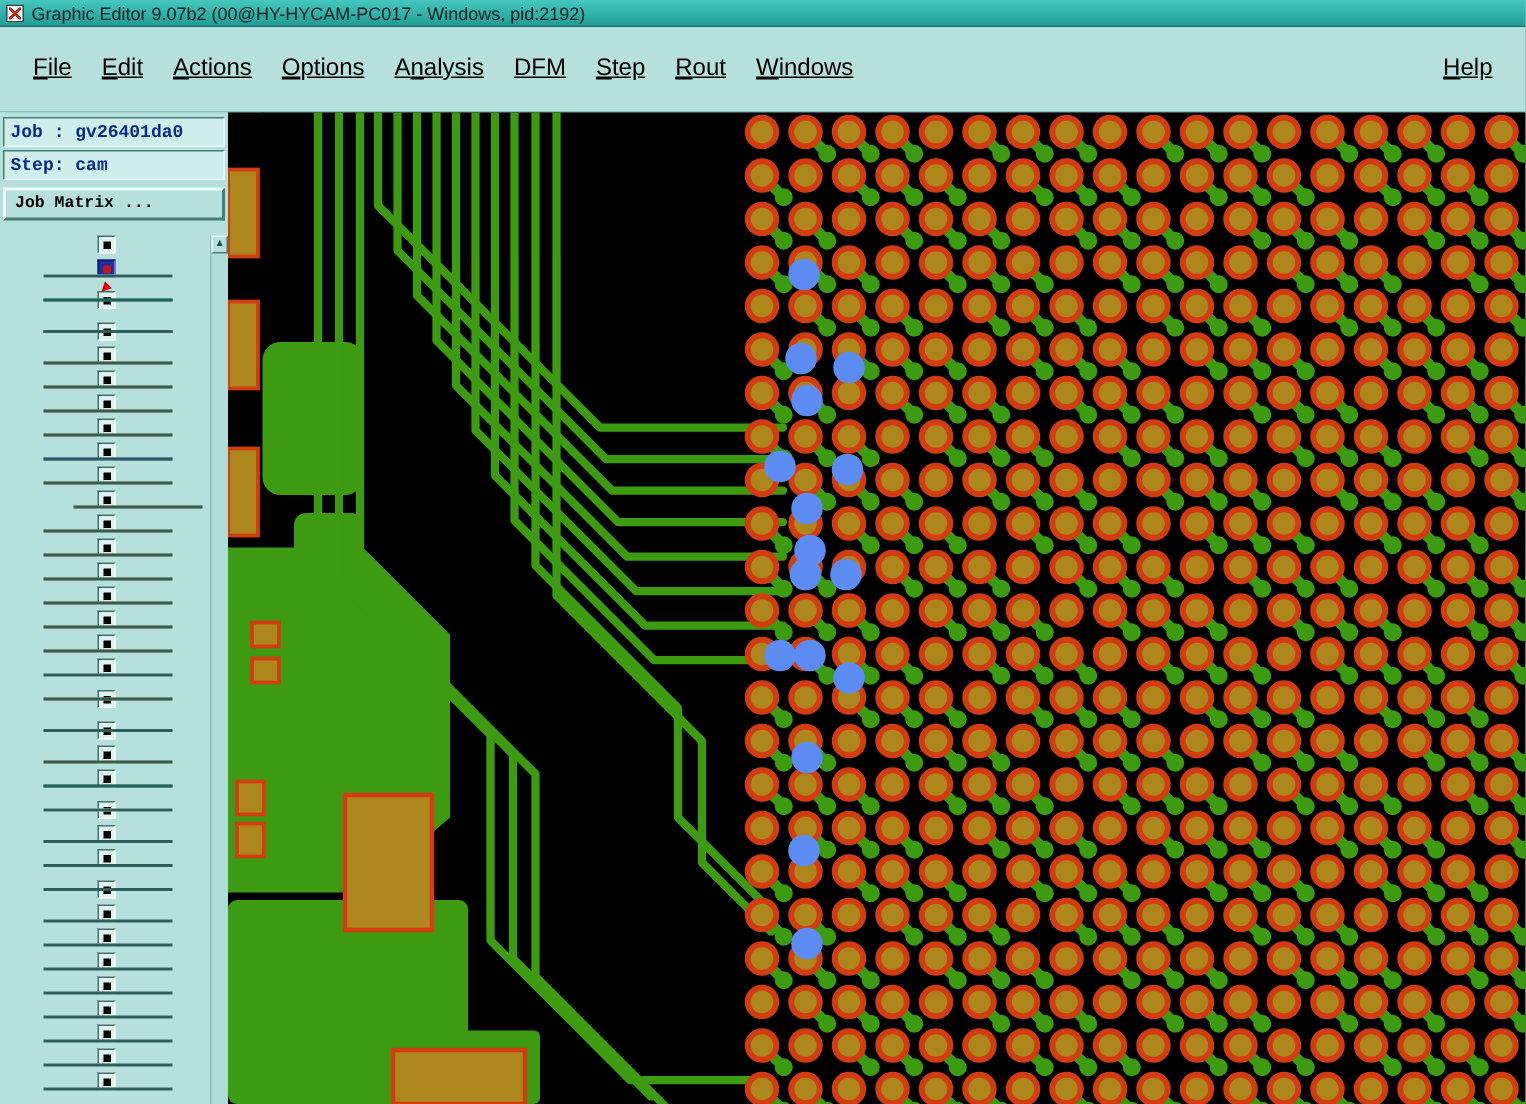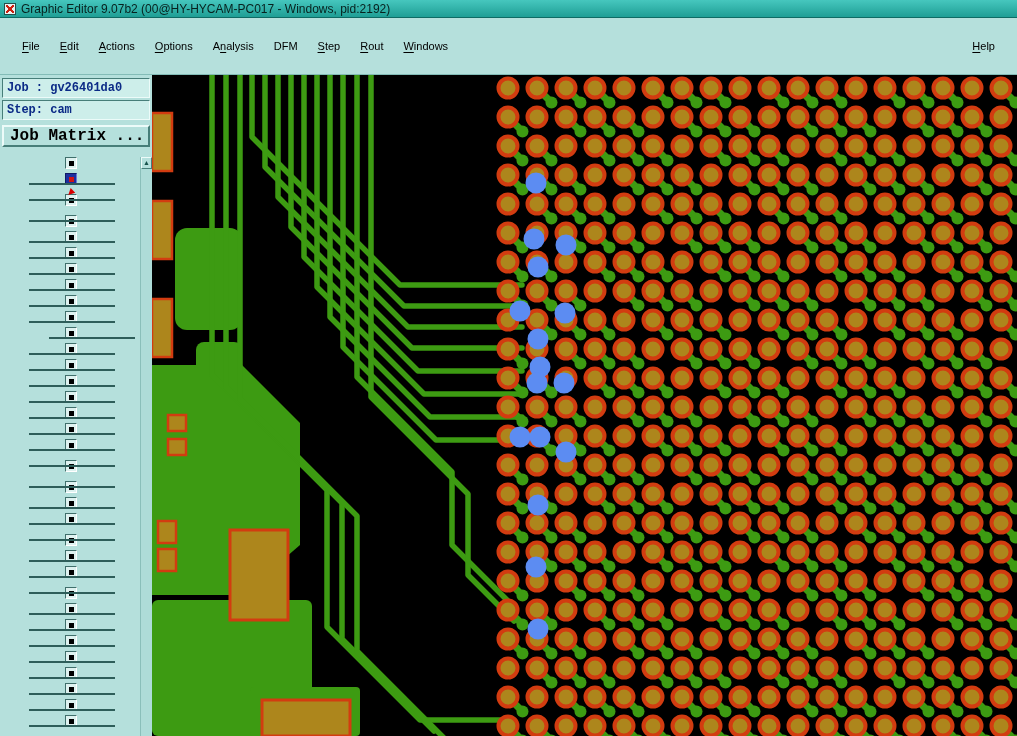--- a/index.html
+++ b/index.html
@@ -27,21 +27,21 @@
   }
   .title-text{ font-size:12px; color:#07211e; white-space:nowrap; }
   
   .menubar{
     position:absolute; left:0; top:18px; width:1017px; height:57px;
     background:#b5e0dc; border-bottom:1px solid #83bcb7;
     display:flex; align-items:center; padding:0 12px;
   }
   .menu-items{ display:flex; align-items:center; }
   .menu-item{
-    font-size:11px; color:#000; padding:5px 10px; cursor:default; white-space:nowrap;
+    font-size:16px; color:#000; padding:5px 10px; cursor:default; white-space:nowrap;text-decoration:underline;
   }
   .menu-help{ margin-left:auto; }
   .menu-item u{ text-underline-offset:2px; }
   
   .sidebar{
     position:absolute; left:0; top:75px; width:176px; height:661px;
     background:#b5e0dc; border-right:1px solid #588c87;
   }
   .info-box{
     position:absolute; left:2px; width:148px; height:20px;
@@ -50,21 +50,21 @@
     font-family:"Liberation Mono","DejaVu Sans Mono",monospace;
     font-weight:bold; font-size:12px; color:#0b2a86;
     display:flex; align-items:center; padding-left:4px; white-space:pre;
   }
   #job-box{ top:3px; } #step-box{ top:25px; }
   .matrix-btn{
     position:absolute; left:2px; top:50px; width:148px; height:22px;
     background:#b5e0dc;
     border:2px solid; border-color:#ecfbf9 #477e79 #477e79 #ecfbf9;
     font-family:"Liberation Mono","DejaVu Sans Mono",monospace;
-    font-weight:bold; font-size:16px; color:#000; text-align:left; padding-left:6px;
+    font-weight:bold; font-size:11px; color:#000; text-align:left; padding-left:6px;
     cursor:default;
   }
   .layer-list{ position:absolute; left:2px; top:82px; width:136px; }
   .gap{ height:5px; }
   .layer-row{ display:flex; align-items:center; height:16px;flex-direction:column; }
   .cbx{
     width:12px; height:12px; margin-left:2px; flex:0 0 auto;
     background:#def2f0; border:1px solid; border-color:#3f6f6b #ffffff #ffffff #3f6f6b;
     display:flex; align-items:center; justify-content:center;
   }

